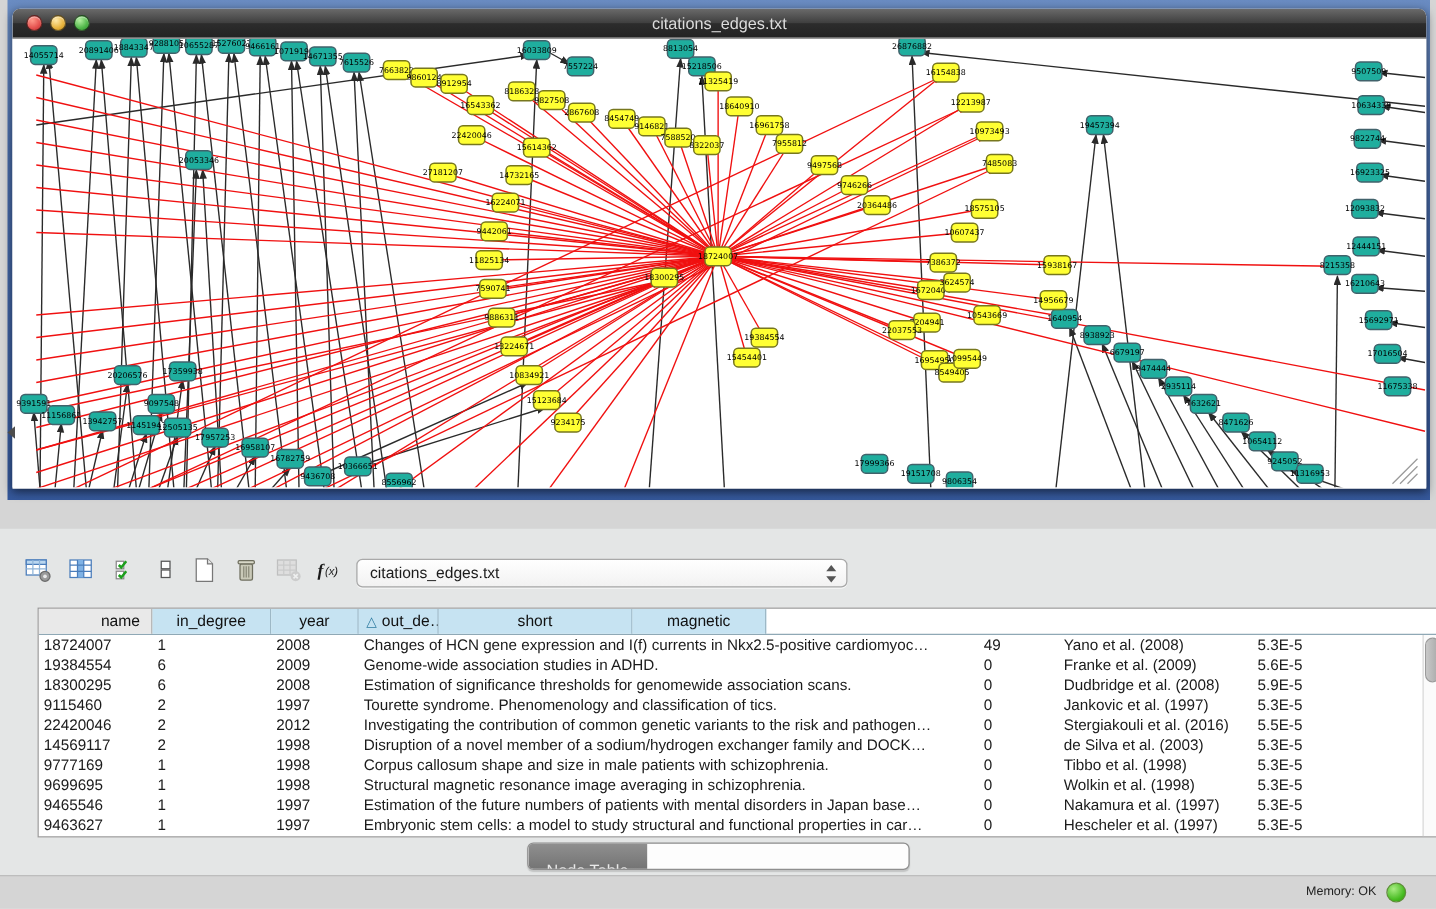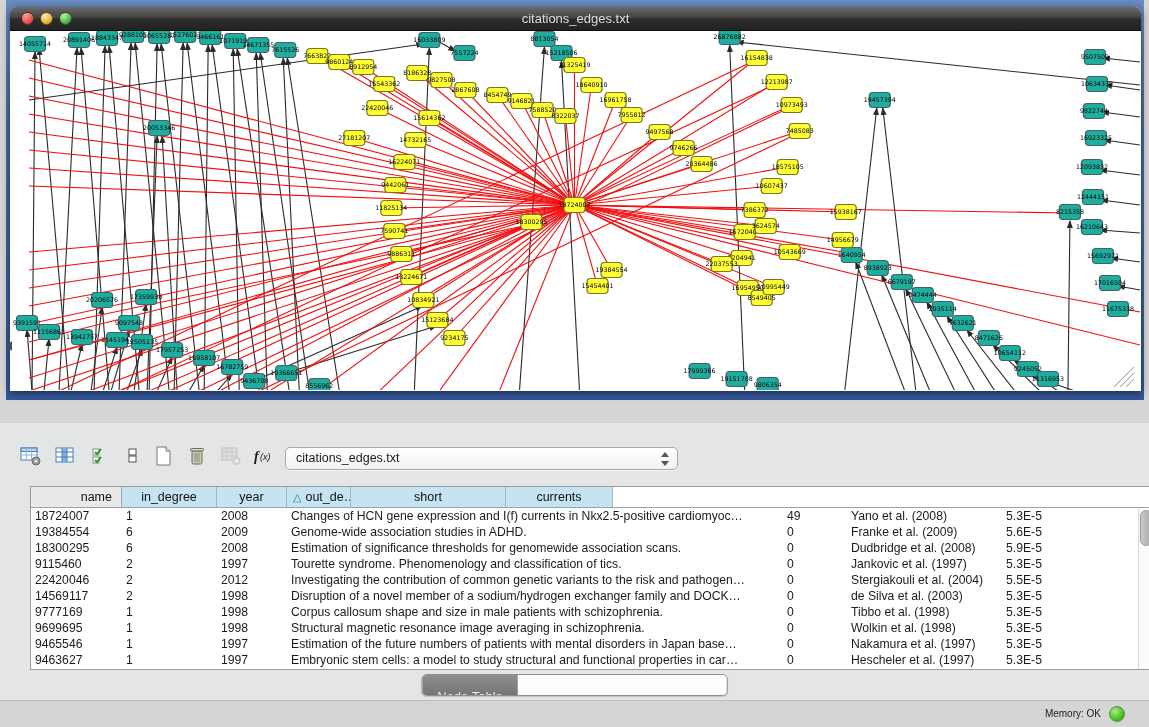--- a/index.html
+++ b/index.html
@@ -571,21 +571,21 @@
         <span>year</span>
       </div>
       <div class="th c4 left">
         <span class="sort-tri">△</span>
         <span>out_de…</span>
       </div>
       <div class="th c5">
         <span>short</span>
       </div>
       <div class="th c6">
-        <span>currents</span>
+        <span>magnetic</span>
       </div>
     </div>
   <div class="tbody" id="tbody">
       <div class="tr">
         <div class="td c0">18724007</div>
         <div class="td c1">1</div>
         <div class="td c2">2008</div>
         <div class="td c3">Changes of HCN gene expression and I(f) currents in Nkx2.5-positive cardiomyoc…</div>
         <div class="td c4">49</div>
         <div class="td c5">Yano et al. (2008)</div>
@@ -617,21 +617,21 @@
         <div class="td c4">0</div>
         <div class="td c5">Jankovic et al. (1997)</div>
         <div class="td c6">5.3E-5</div>
       </div>
       <div class="tr">
         <div class="td c0">22420046</div>
         <div class="td c1">2</div>
         <div class="td c2">2012</div>
         <div class="td c3">Investigating the contribution of common genetic variants to the risk and pathogen…</div>
         <div class="td c4">0</div>
-        <div class="td c5">Stergiakouli et al. (2004)</div>
+        <div class="td c5">Stergiakouli et al. (2016)</div>
         <div class="td c6">5.5E-5</div>
       </div>
       <div class="tr">
         <div class="td c0">14569117</div>
         <div class="td c1">2</div>
         <div class="td c2">1998</div>
         <div class="td c3">Disruption of a novel member of a sodium/hydrogen exchanger family and DOCK…</div>
         <div class="td c4">0</div>
         <div class="td c5">de Silva et al. (2003)</div>
         <div class="td c6">5.3E-5</div>

